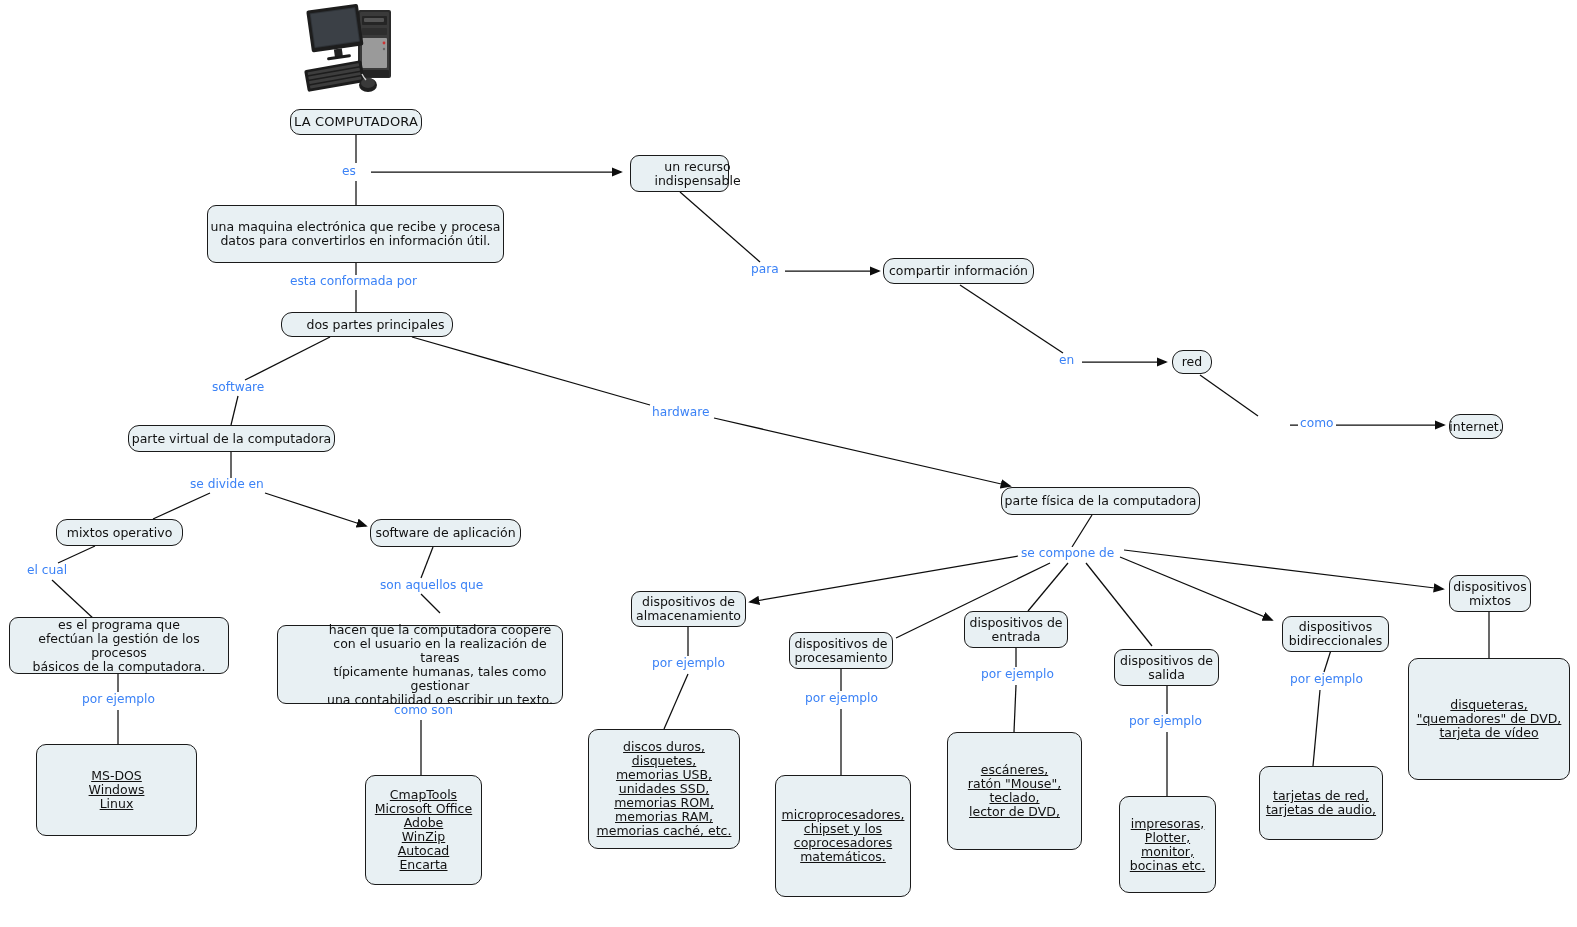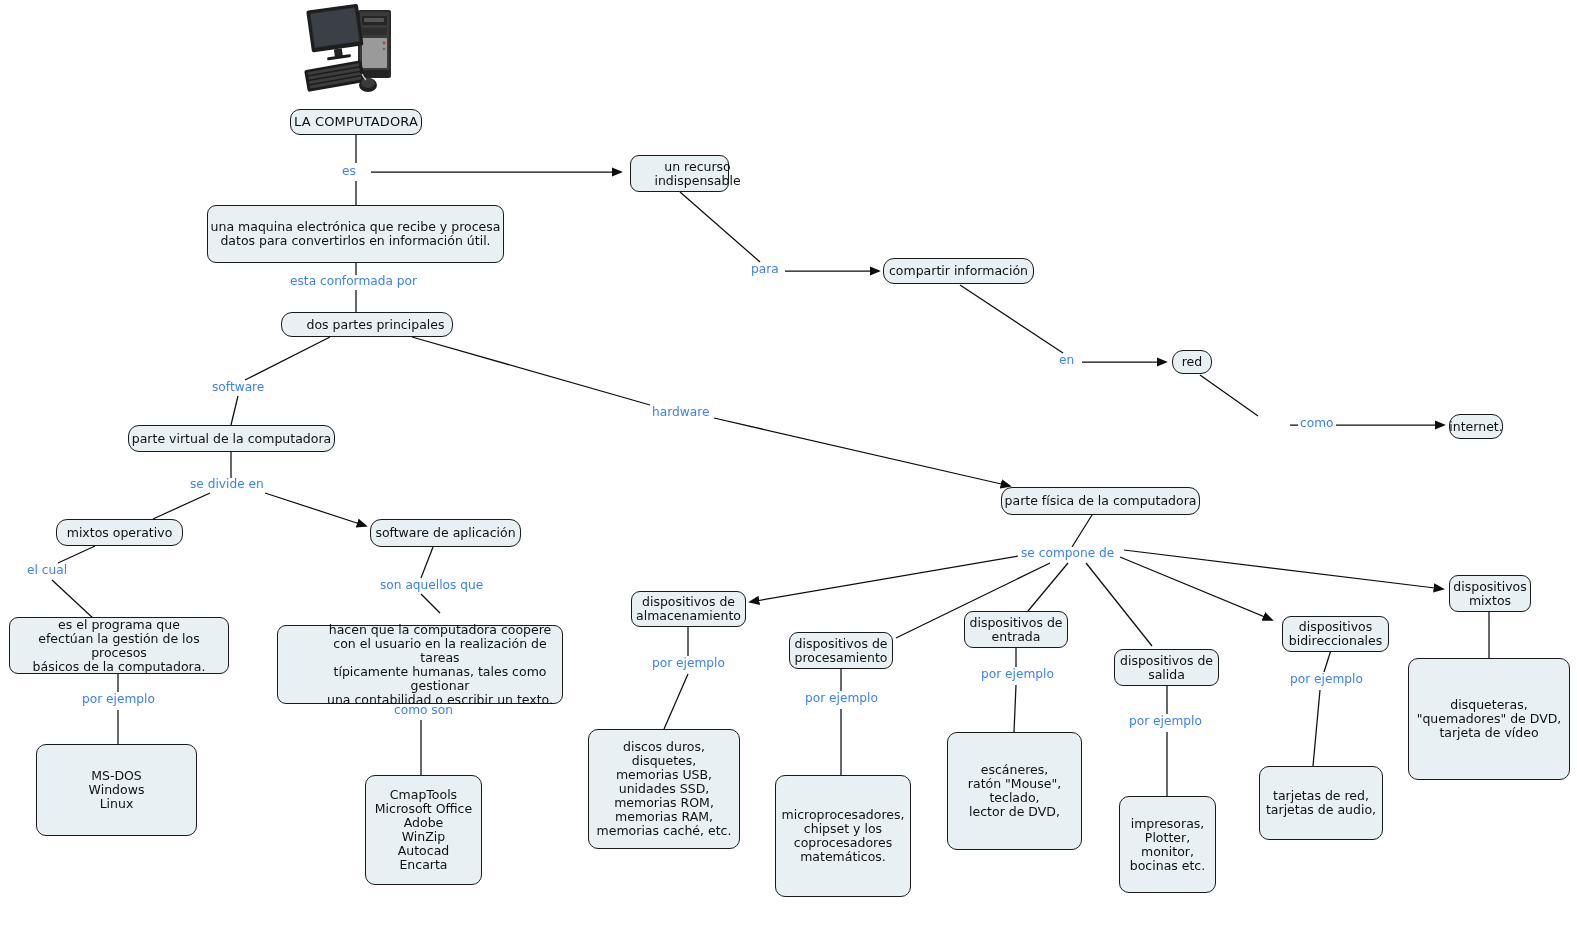--- a/index.html
+++ b/index.html
@@ -49,20 +49,21 @@
     border-radius: 10px;
   }
   .node.block {
     align-items: flex-start;
     padding-top: 10px;
     border-radius: 10px;
   }
   .node.block.mid {
     align-items: center;
     padding-top: 0;
+    text-decoration: underline;
   }
   .link-label {
     position: absolute;
     font-family: "DejaVu Sans", sans-serif;
     font-size: 12.2px;
     line-height: 13px;
     color: #3b82f6;
     background: #ffffff;
     white-space: nowrap;
     padding: 0 2px;

